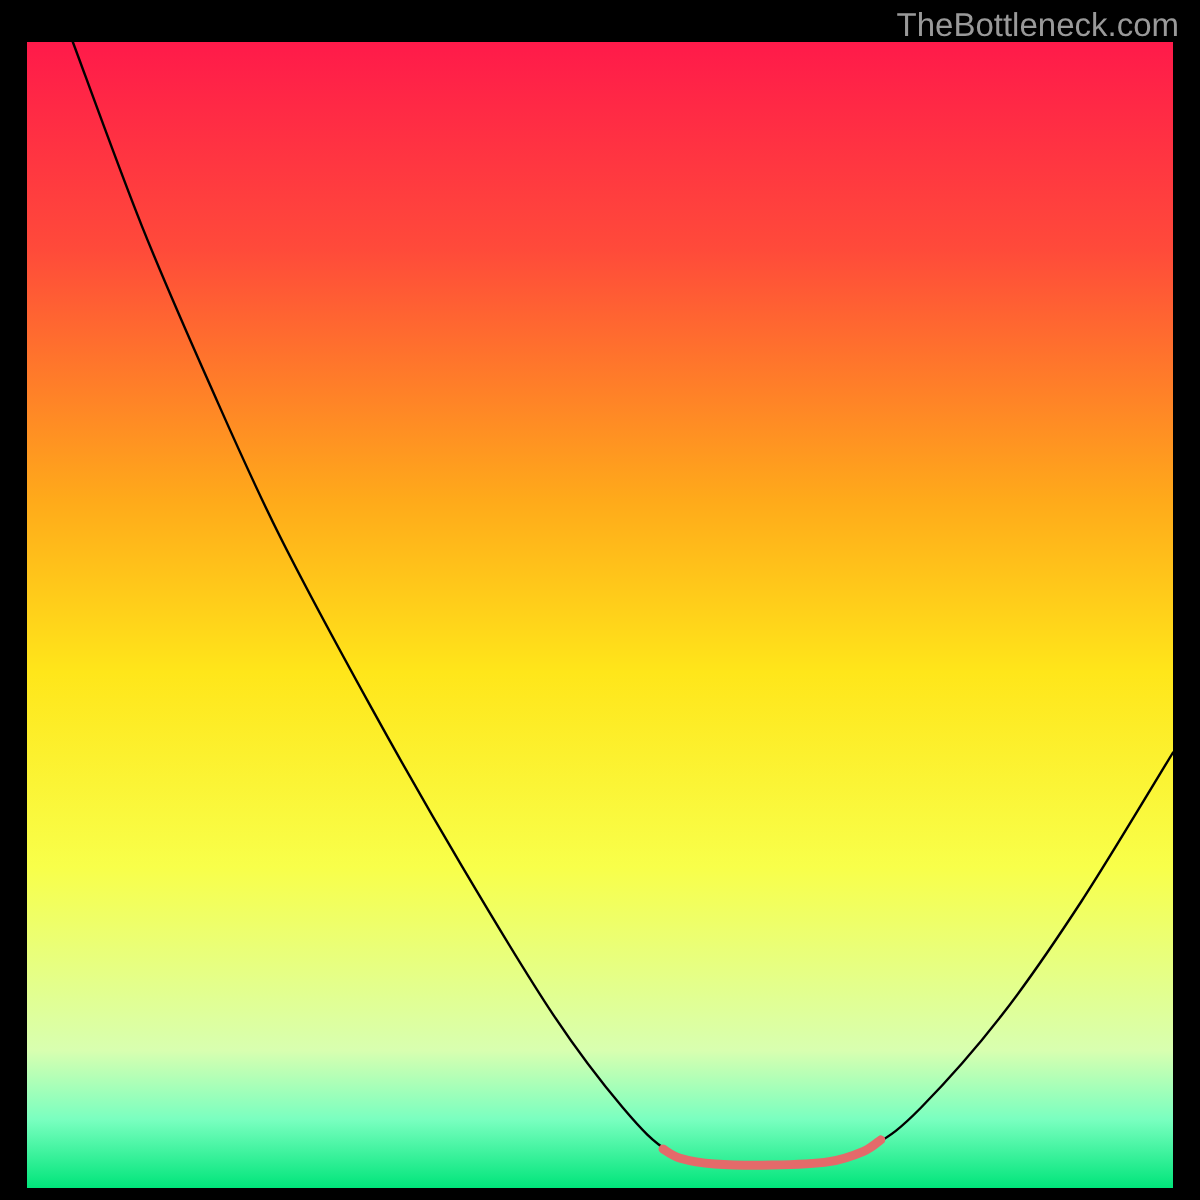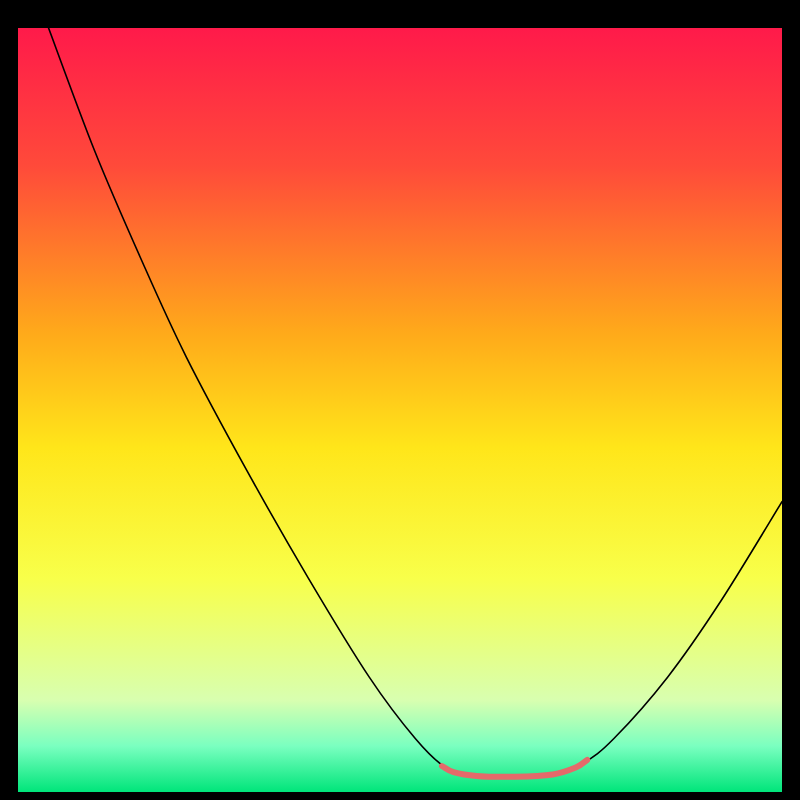--- a/index.html
+++ b/index.html
@@ -26,20 +26,21 @@
     top: 28px;
     width: 764px;
     height: 764px;
   }
   svg { display: block; }
 </style>
 </head>
 <body>
 
 <div class="container">
+  <div class="watermark">TheBottleneck.com</div>
   <div class="plot-area">
     <svg id="chart-svg" width="764" height="764" viewBox="0 0 764 764">
         <defs>
           <linearGradient id="bg-grad" x1="0" y1="0" x2="0" y2="1">
             <stop offset="0%" stop-color="#ff1a4a"></stop>
             <stop offset="18%" stop-color="#ff4a3a"></stop>
             <stop offset="40%" stop-color="#ffaa1a"></stop>
             <stop offset="55%" stop-color="#ffe61a"></stop>
             <stop offset="72%" stop-color="#f8ff4a"></stop>
             <stop offset="88%" stop-color="#d8ffb0"></stop>

